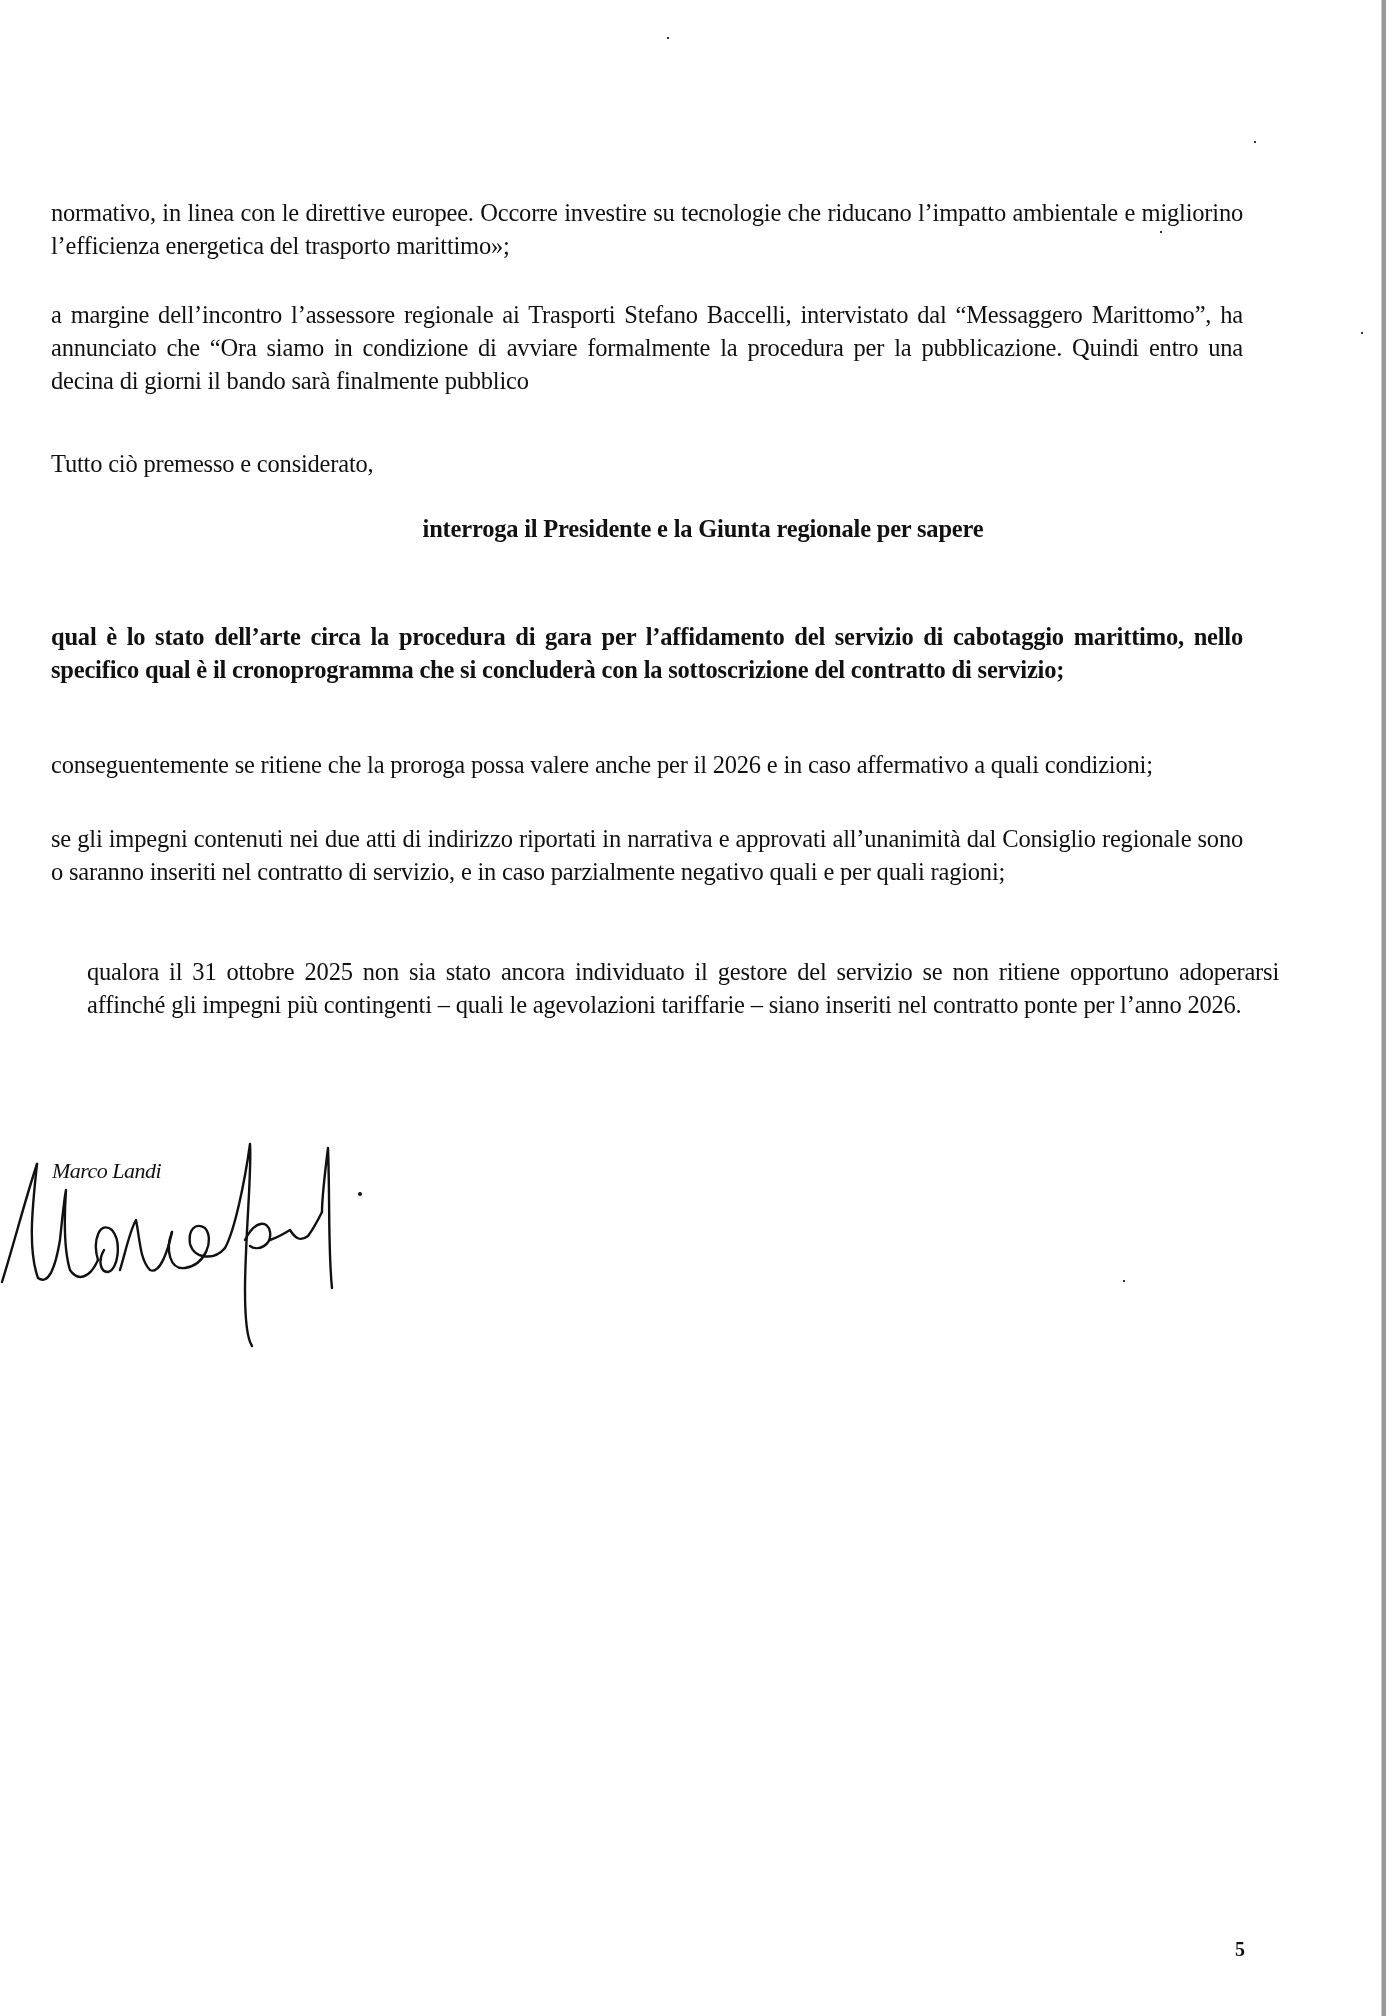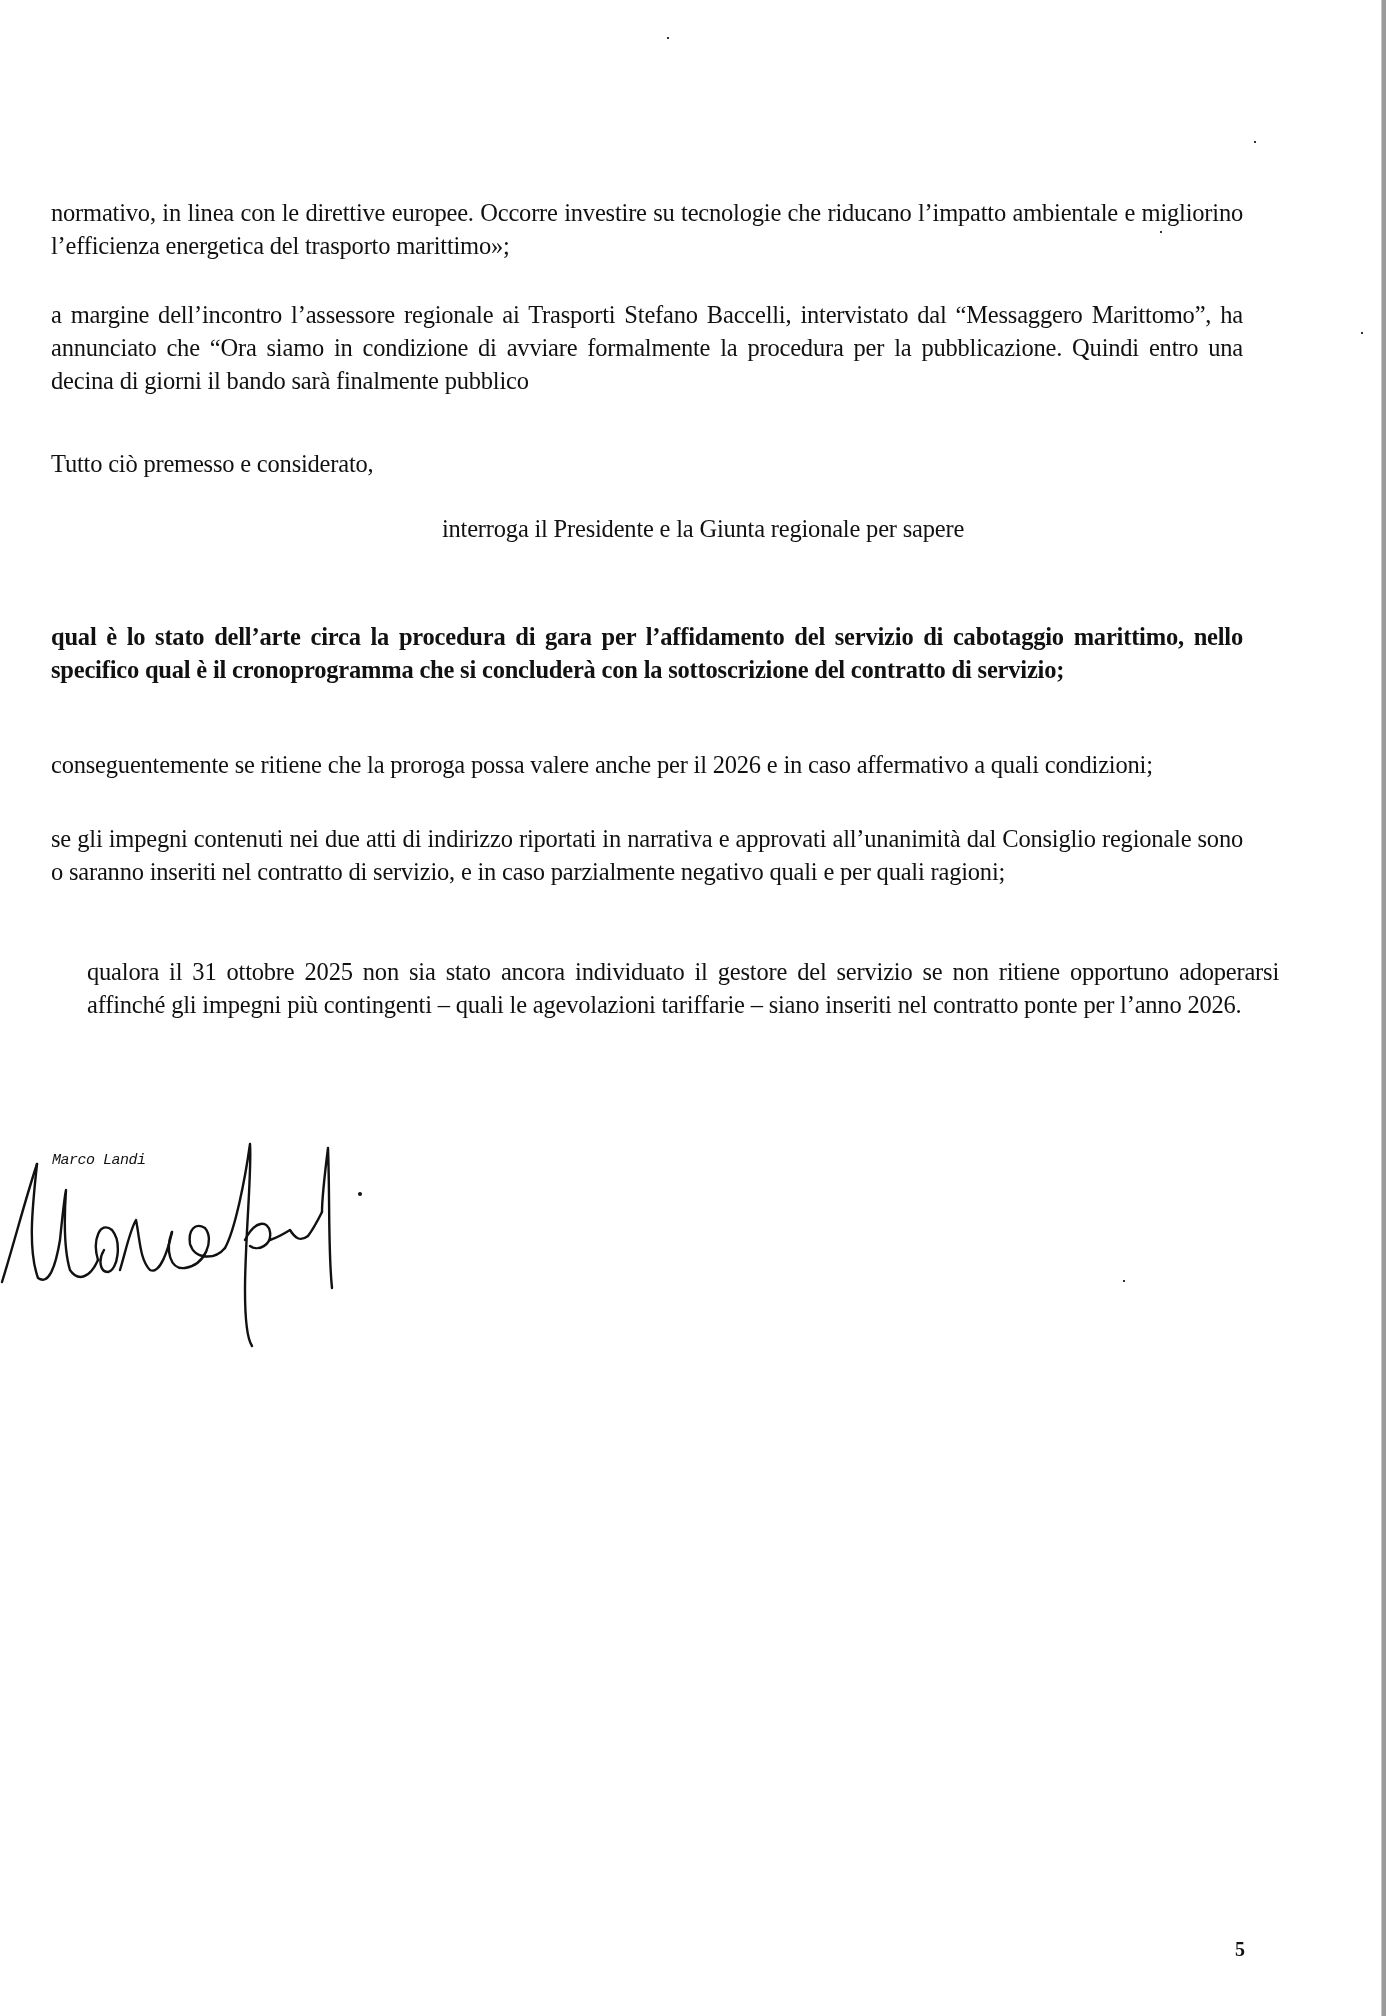--- a/index.html
+++ b/index.html
@@ -30,43 +30,42 @@
     }
     .para { margin: 0; }
     .p1 { top: 196px; }
     .p2 { top: 298px; }
     .p3 { top: 447px; }
     .heading {
       position: absolute;
       top: 515px;
       left: 0; width: 1386px;
       text-align: center;
-      font-weight: normal;
+      font-weight: bold;
       font-size: 24.5px;
       letter-spacing: -0.2px;
       padding-left: 20px;
       box-sizing: border-box;
     }
     .p4 { top: 620px; font-weight: bold; }
     .p5 { top: 721px; margin-top: 27px; }
     .p6 { top: 822px; }
     .p7 { top: 955px; margin-left: 36px; }
 
     .signature-block {
       position: absolute;
       left: 0; top: 1120px;
       width: 400px; height: 240px;
     }
     .signer-name {
       position: absolute;
-      left: 52px; top: 32px;
+      left: 52px; top: 38px;
       font-style: italic;
-      font-size: 15px;
+      font-size: 22px;
       letter-spacing: -0.5px;
-      font-family: Liberation Mono, monospace;
     }
     .signature-svg {
       position: absolute;
       left: 0; top: 0;
     }
     .page-number {
       position: absolute;
       left: 1235px; top: 1938px;
       font-weight: bold;
       font-size: 20px;

